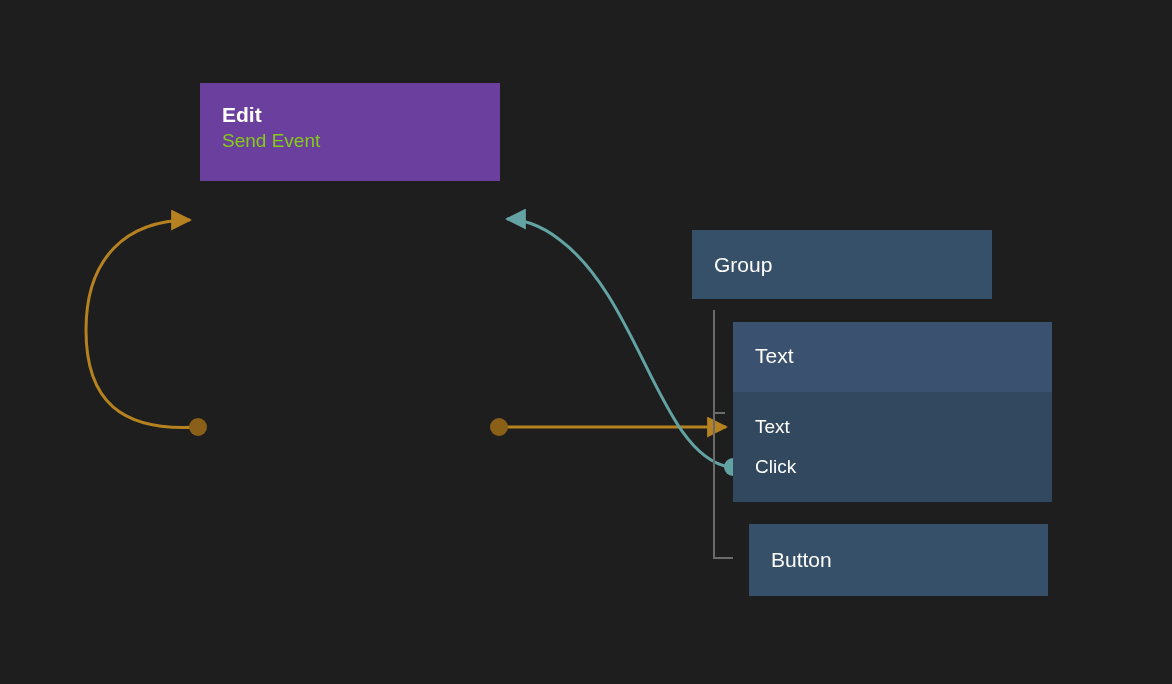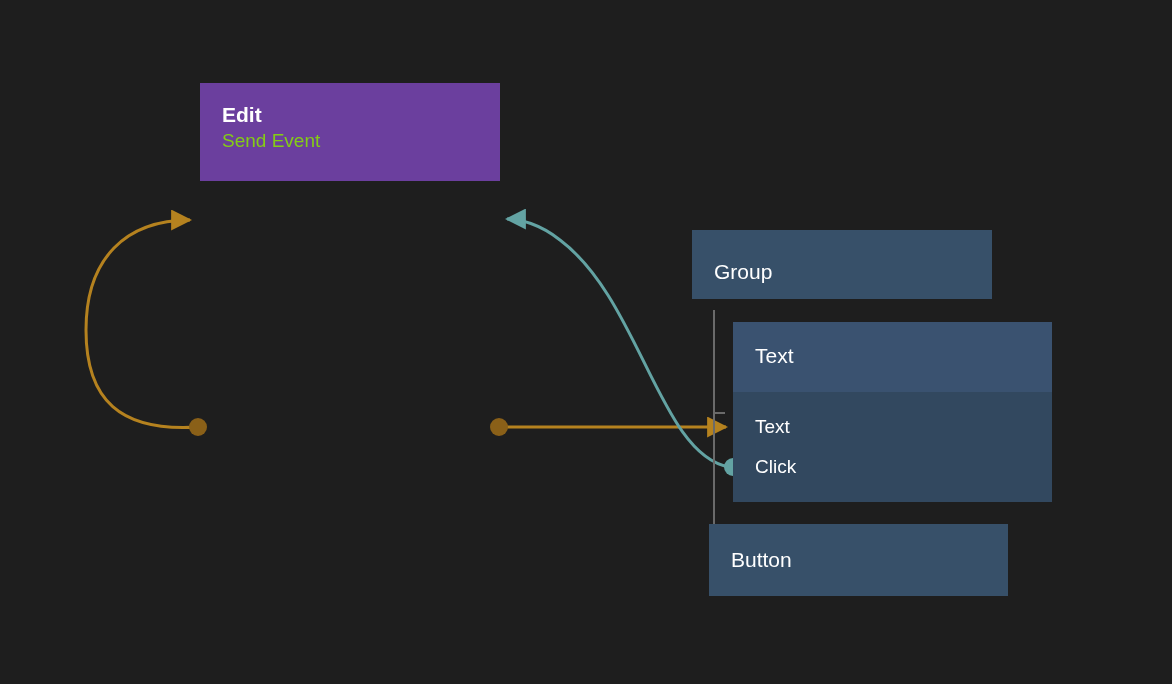--- a/index.html
+++ b/index.html
@@ -110,21 +110,21 @@
   #node-group {
     left: 692px;
     top: 230px;
     width: 300px;
     height: 69px;
     background: #375069;
   }
   #node-group .node-header {
     background: transparent;
     height: 52px;
-    padding-top: 28px;
+    padding-top: 21px;
   }
 
   
   #node-text {
     left: 733px;
     top: 322px;
     width: 319px;
     height: 180px;
   }
   #node-text .node-header {
@@ -134,21 +134,21 @@
   }
   #node-text .node-body {
     background: #32485f;
     height: 110px;
     padding-top: 15px;
   }
   #node-text .port-row { height: 40px; line-height: 40px; }
 
   
   #node-button {
-    left: 709px;
+    left: 749px;
     top: 524px;
     width: 299px;
     height: 72px;
     background: #375069;
   }
   #node-button .node-header {
     background: transparent;
     height: 72px;
     padding-top: 22px;
   }

